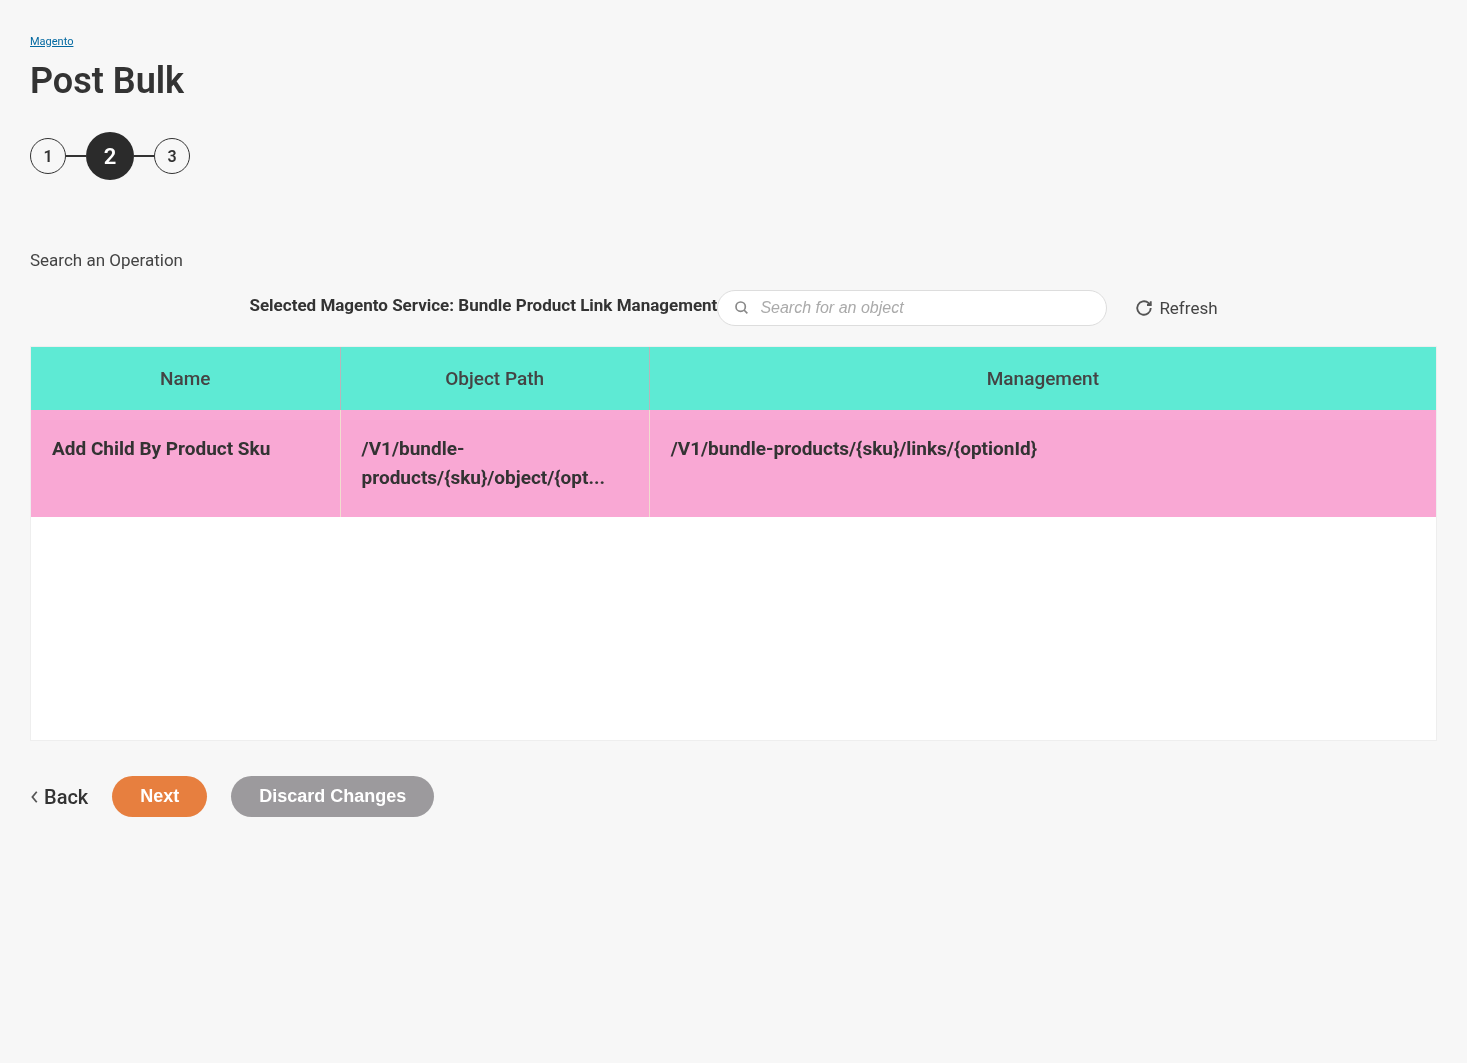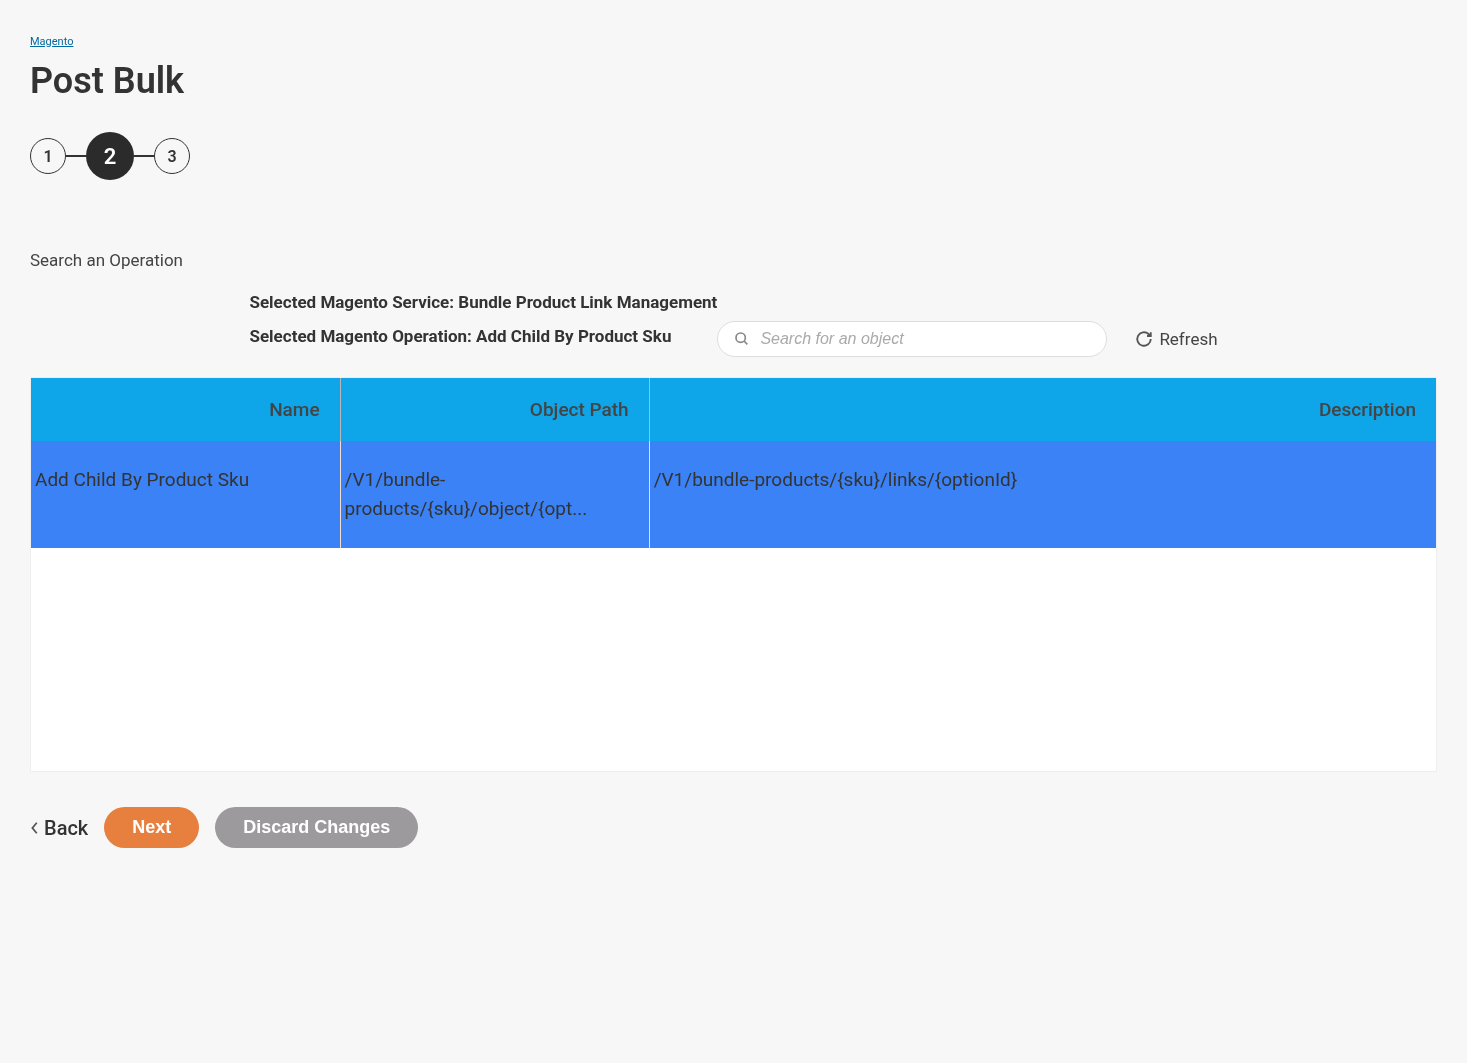--- a/index.html
+++ b/index.html
@@ -128,51 +128,51 @@
       background: #fff;
       margin-top: 20px;
       min-height: 395px;
       border: 1px solid #eee;
     }
     .table {
       width: 100%;
       border-collapse: collapse;
     }
     .table thead th {
-      background: #0ea5e9;
+      background: #5eead4;
       color: #444;
       font-size: 19px;
       font-weight: 500;
-      text-align: right;
+      text-align: center;
       padding: 20px;
       border-right: 1px solid #b8b4bb;
     }
     .table thead th:last-child {
       border-right: none;
     }
     .table tbody td {
-      background: #3b82f6;
+      background: #f9a8d4;
       color: #333;
       font-size: 19px;
-      font-weight: 400;
-      padding: 25px 4px;
+      font-weight: 700;
+      padding: 25px 21px;
       vertical-align: top;
       border-right: 1px solid #f0ddcf;
       line-height: 1.5;
     }
     .table tbody td:last-child {
       border-right: none;
     }
     .col-name { width: 22%; }
     .col-path { width: 22%; }
     .col-desc { width: 56%; }
     .footer {
       display: flex;
       align-items: center;
-      gap: 16px;
+      gap: 24px;
       margin-top: 35px;
     }
     .back-link {
       display: flex;
       align-items: center;
       gap: 4px;
       font-size: 20px;
       font-weight: 500;
       color: #333;
       cursor: pointer;
@@ -212,21 +212,20 @@
   <div class="step active">2</div>
   <div class="step-line"></div>
   <div class="step">3</div>
 </div>
 
 <div class="section-label">Search an Operation</div>
 
 <div class="info-block">
   <div class="info-text">
     <p>Selected Magento Service: Bundle Product Link Management</p>
-    <p>Selected Magento Operation: Add Child By Product Sku</p>
   </div>
   <div class="search-refresh">
     <div class="search-box">
       <svg class="search-icon" viewBox="0 0 24 24" fill="none" stroke="#888" stroke-width="2.5">
         <circle cx="10" cy="10" r="7"></circle>
         <line x1="20" y1="20" x2="15" y2="15"></line>
       </svg>
       <input class="search-input" type="text" placeholder="Search for an object" style="">
     </div>
     <div class="refresh">
@@ -238,21 +237,21 @@
     </div>
   </div>
 </div>
 
 <div class="table-container">
   <table class="table">
     <thead>
       <tr>
         <th class="col-name">Name</th>
         <th class="col-path">Object Path</th>
-        <th class="col-desc">Description</th>
+        <th class="col-desc">Management</th>
       </tr>
     </thead>
     <tbody>
       <tr>
         <td>Add Child By Product Sku</td>
         <td>/V1/bundle-products/{sku}/object/{opt...</td>
         <td>/V1/bundle-products/{sku}/links/{optionId}</td>
       </tr>
     </tbody>
   </table>

